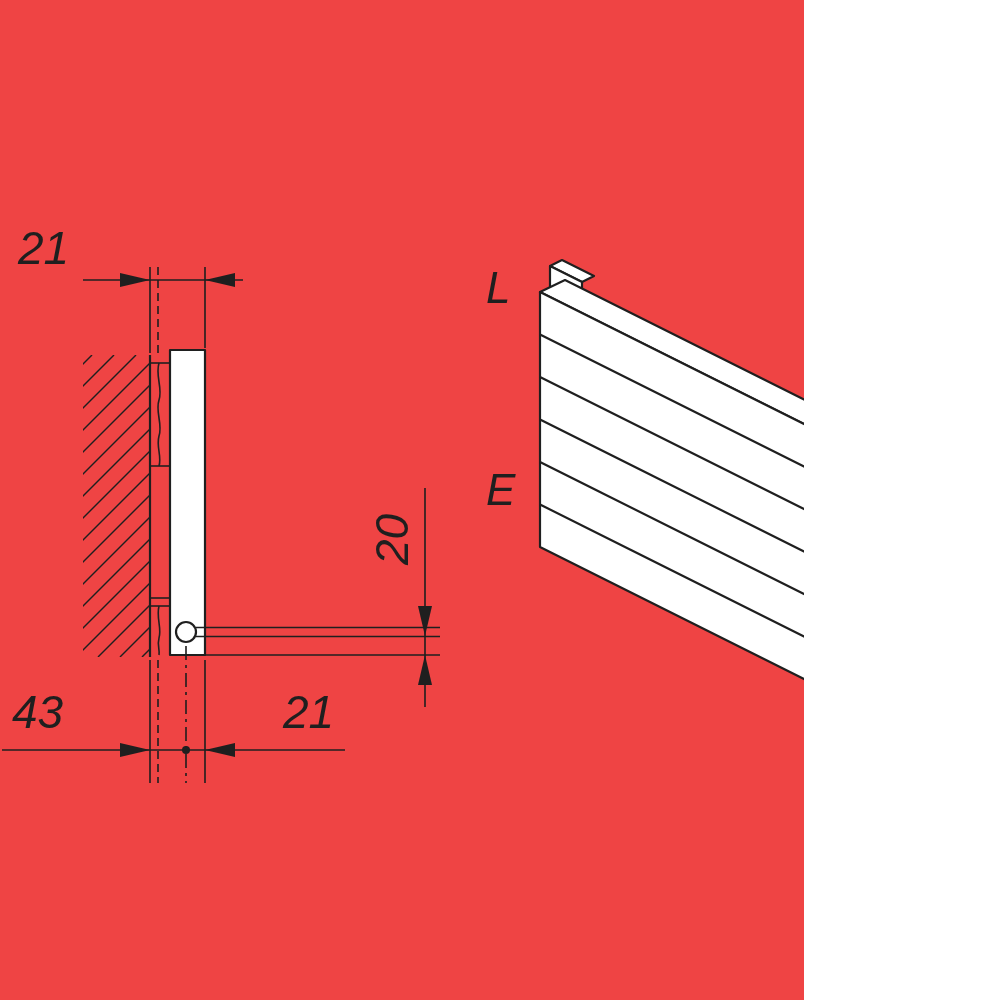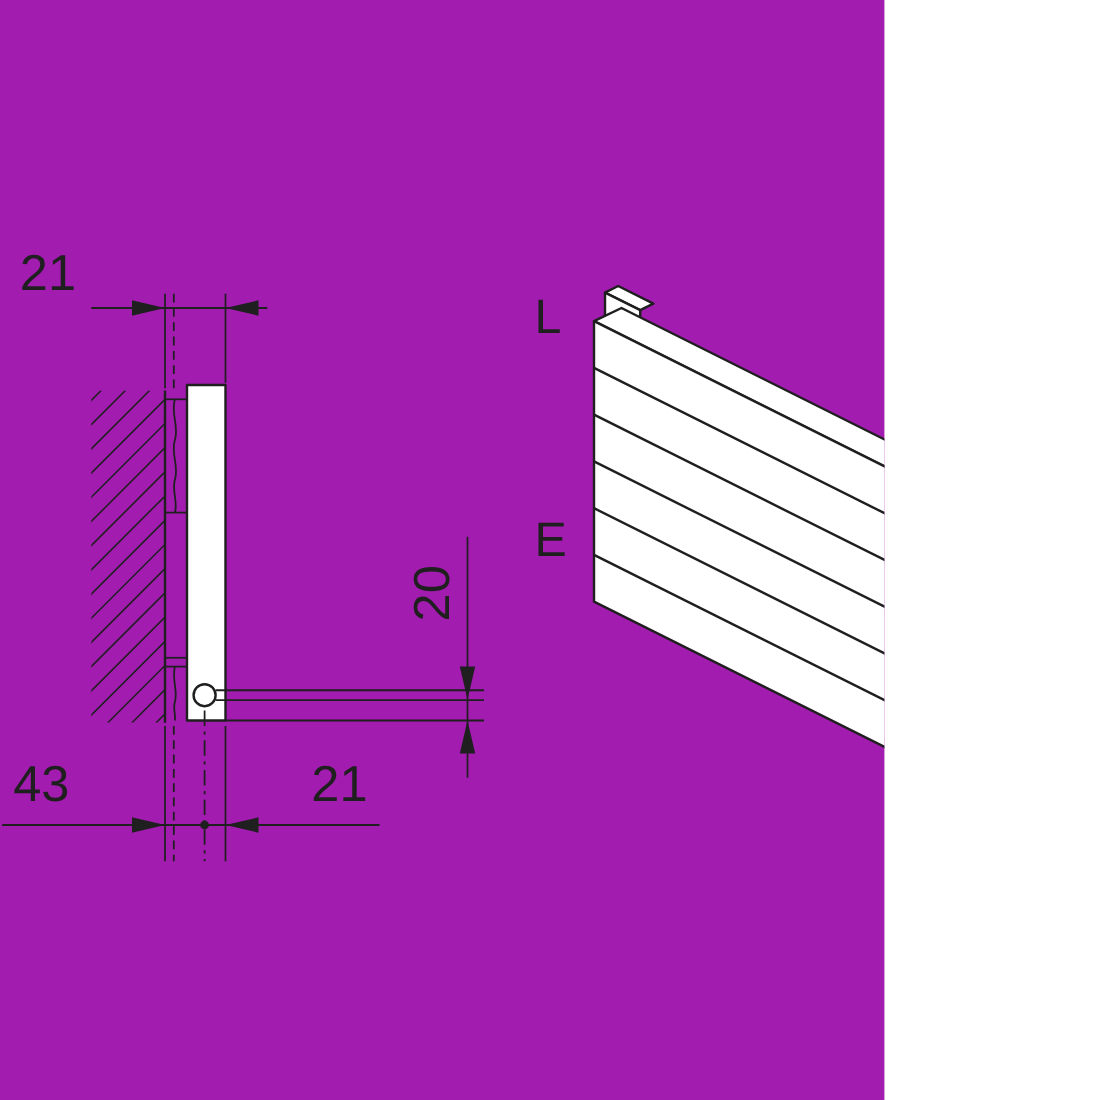--- a/index.html
+++ b/index.html
@@ -1,21 +1,22 @@
 <!DOCTYPE html>
 <html><head>
 <meta charset="utf-8">
 <style>
   html,body{margin:0;padding:0;background:#ffffff;}
   .stage{
     position:relative;
     width:804px;height:1000px;
-    background:#a21caf;
+    background:#ef4444;
     font-family:"Liberation Sans", sans-serif;
     overflow:hidden;
+    font-style:italic;
   }
   svg{position:absolute;left:0;top:0;}
   .ink{stroke:#1f1f1f;fill:none;}
   .thick{stroke-width:2.2;}
   .thin{stroke-width:1.6;}
   .hatch{stroke-width:1.4;}
   .fillink{fill:#1f1f1f;stroke:none;}
   .whiteface{fill:#ffffff;stroke:#1f1f1f;stroke-width:2.2;stroke-linejoin:round;}
   text{fill:#1f1f1f;font-family:"Liberation Sans", sans-serif;font-size:46px;}
   .biglabel{font-size:44px;}

